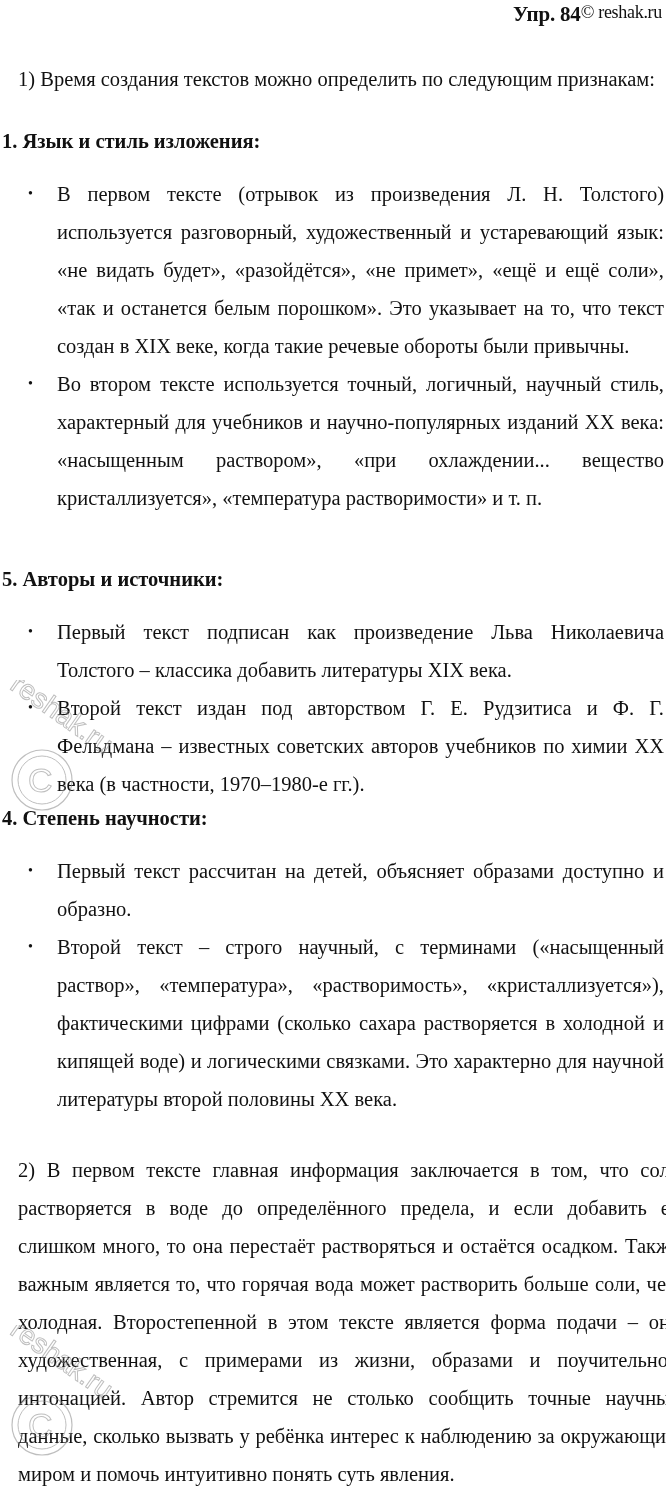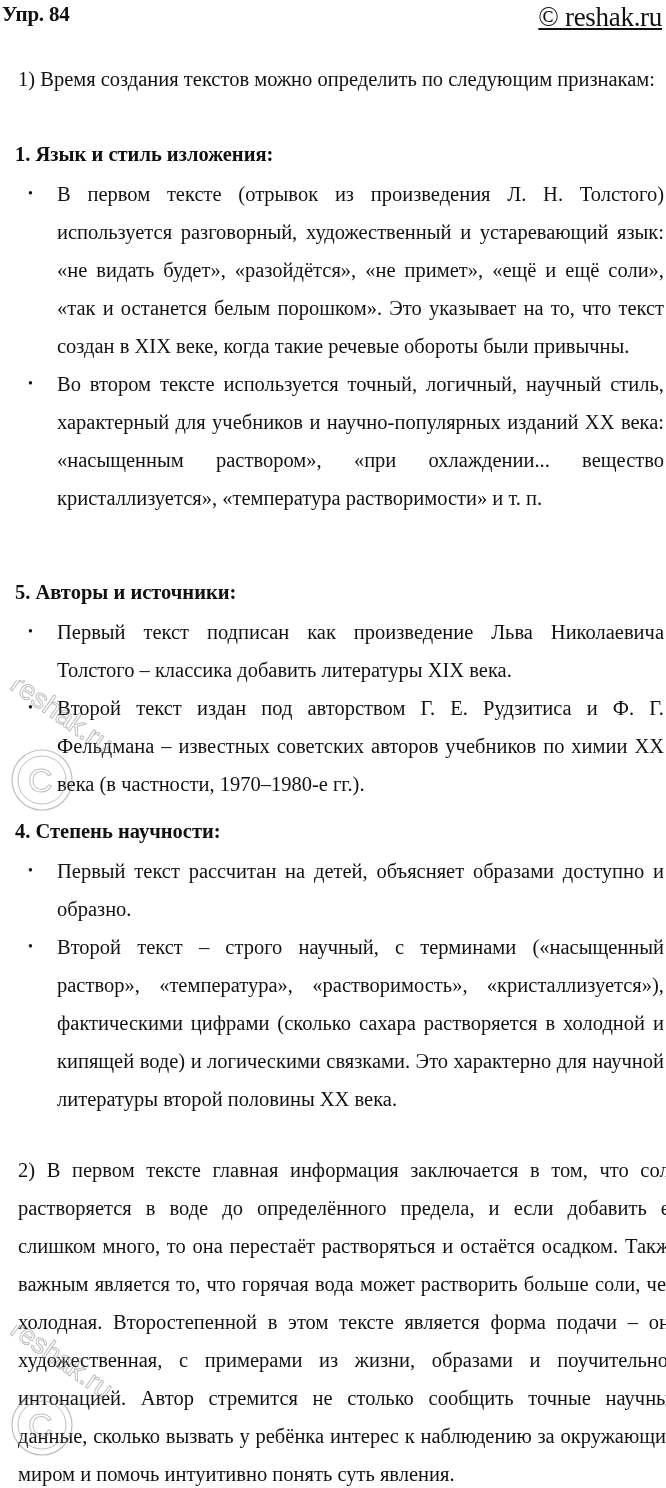--- a/index.html
+++ b/index.html
@@ -22,47 +22,46 @@
       top: 0;
       width: 666px;
     }
     .header {
       position: absolute;
       left: 2px;
       top: 2px;
       width: 660px;
       height: 30px;
       display: flex;
-      justify-content: space-between;
+      justify-content: flex-end;
       align-items: flex-start;
     }
     .ex-title {
       font-weight: bold;
       font-size: 21px;
       letter-spacing: -0.2px;
     }
     .copyright {
-      font-size: 27px;
+      font-size: 18px;
       letter-spacing: -0.3px;
-      text-decoration: underline;
     }
     .para {
       position: absolute;
       left: 2px;
       width: 661px;
       line-height: 38px;
       text-align: justify;
       margin: 16px;
     }
     .heading {
       position: absolute;
       left: 2px;
       font-weight: bold;
       font-size: 20.5px;
-      margin: 13px;
+      margin: 0;
       line-height: 26px;
     }
     .bullet-list {
       position: absolute;
       left: 0;
       width: 666px;
       margin: 0;
       padding: 0;
       list-style: none;
     }

